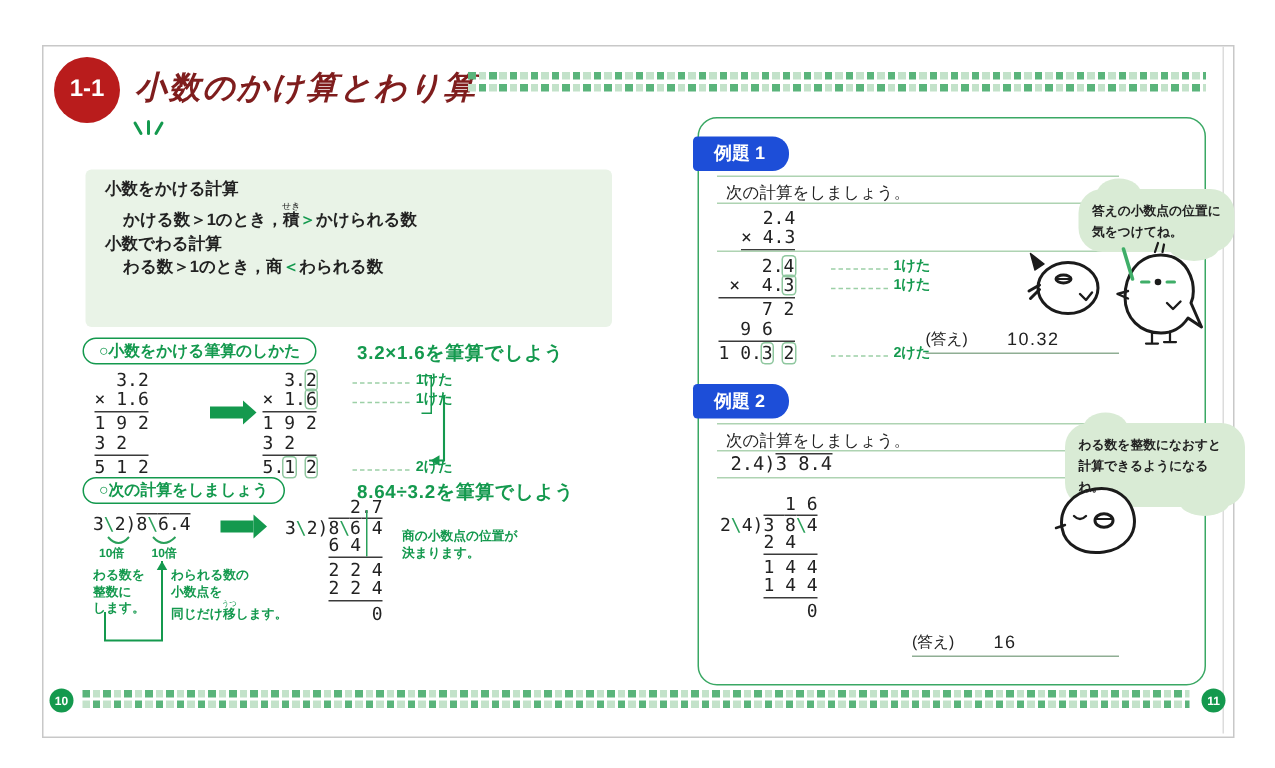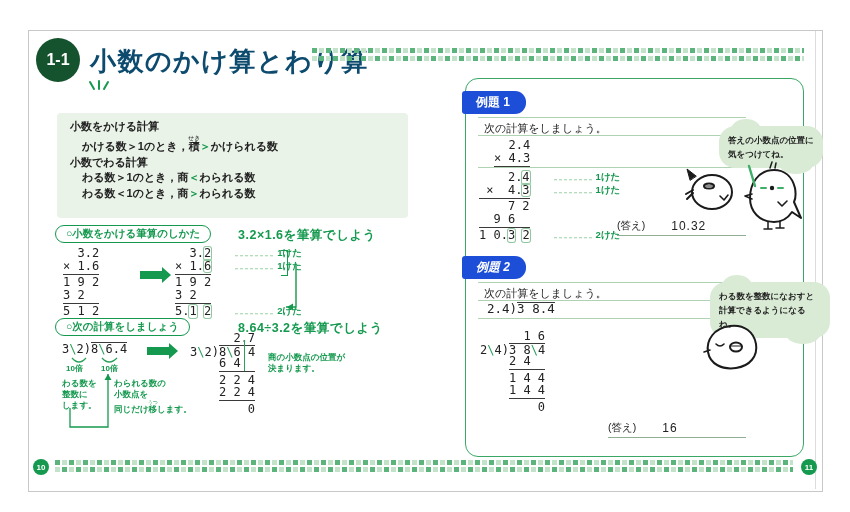--- a/index.html
+++ b/index.html
@@ -2,23 +2,23 @@
 <html><head>
 <meta charset="utf-8">
 <style>
   html,body{margin:0;padding:0;background:#fff;}
   body{font-family:"Liberation Sans","DejaVu Sans",sans-serif;color:#222;}
   #spread{position:relative;width:850px;height:512px;background:#fff;overflow:hidden;}
   #frame{position:absolute;left:28px;top:30px;width:793px;height:460px;border:1px solid #c8c8c8;background:#fff;}
   #page-edge{position:absolute;left:815px;top:31px;width:1px;height:458px;background:#dcdcdc;}
 
   
-  #badge{position:absolute;left:36px;top:38px;width:44px;height:44px;border-radius:50%;background:#14532d;color:#fff;
+  #badge{position:absolute;left:36px;top:38px;width:44px;height:44px;border-radius:50%;background:#b91c1c;color:#fff;
          font-weight:bold;font-size:16px;display:flex;align-items:center;justify-content:center;letter-spacing:0;}
-  #title{position:absolute;left:90px;top:44px;font-size:26px;font-weight:bold;color:#0c4a6e;letter-spacing:1.5px;}
+  #title{position:absolute;left:90px;top:44px;font-size:21px;font-weight:bold;color:#7f1d1d;letter-spacing:1.5px;font-style:italic;}
   .dots{background:
       repeating-linear-gradient(90deg,#5ab47b 0 5px,transparent 5px 7px,#c3e2ca 7px 12px,transparent 12px 14px) top left/100% 5px no-repeat,
       repeating-linear-gradient(90deg,#c3e2ca 0 5px,transparent 5px 7px,#5ab47b 7px 12px,transparent 12px 14px) bottom left/100% 5px no-repeat;}
   #top-dots{position:absolute;left:312px;top:48px;width:492px;height:13px;}
 
   
   #sparkle{position:absolute;left:86px;top:80px;}
   #confirm-label{position:absolute;left:50px;top:92px;background:#14994e;color:#fff;font-size:11.5px;font-weight:bold;
                  padding:3px 12px;border-radius:10px;}
   #confirm-box{position:absolute;left:57px;top:113px;width:351px;height:105px;background:#e9f3e7;border-radius:4px;}
@@ -77,21 +77,21 @@
   #divisor-note{left:62px;top:378px;}
   #dividend-note{left:114px;top:378px;}
   #dividend-note ruby rt{font-size:5px;color:#14994e;}
   #div-right-note{left:268px;top:352px;}
   #gvline{position:absolute;left:243.5px;top:340px;width:1.3px;height:31px;background:#2aa05a;}
 
   
   #ex-box{position:absolute;left:465px;top:78px;width:337px;height:377px;border:1.6px solid #3aa864;border-radius:13px;background:#fff;}
   .ex-label{position:absolute;background:#1d4ed8;color:#fff;font-weight:bold;font-size:12px;padding:2.5px 16px 3px 14px;
             border-radius:3px 11px 11px 3px;}
-  #ex1-label{left:462px;top:91px;} #ex2-label{left:462px;top:256px;font-style:italic;}
+  #ex1-label{left:462px;top:91px;} #ex2-label{left:462px;top:256px;}
   .rule-line{position:absolute;left:478px;width:268px;height:1px;background:#aed3b2;}
   .prompt{position:absolute;left:484px;font-size:11px;color:#222;}
   #prompt1{top:121px;} #prompt2{top:286px;}
   .answer{position:absolute;display:flex;align-items:flex-end;gap:26px;border-bottom:1.4px solid #8fae94;padding-bottom:2px;}
   .answer .al{font-size:10.5px;} .answer .av{font-size:12px;letter-spacing:1px;}
   #answer1{left:617px;top:219px;width:129px;}
   #answer2{left:608px;top:421px;width:138px;}
 
   
   .bubble{position:absolute;background:#d9ebd5;border-radius:16px;padding:7px 9px;font-size:8.5px;line-height:14px;
@@ -127,21 +127,20 @@
         <line x1="13" y1="1" x2="13" y2="9"></line>
         <line x1="22" y1="2" x2="18" y2="9"></line>
     </g>
   </svg>
   <div id="confirm-box"></div>
   <div id="confirm-text">
     <div>小数をかける計算</div>
     <div class="ind"><span>かける数＞1のとき，</span><ruby><span>積</span><rt>せき</rt></ruby><span class="gop">＞</span><span>かけられる数</span></div>
     <div>小数でわる計算</div>
     <div class="ind"><span>わる数＞1のとき，商</span><span class="gop">＜</span><span>わられる数</span></div>
-    <div class="ind"><span>わる数＜1のとき，商</span><span class="gop">＞</span><span>わられる数</span></div>
   </div>
 
   <div id="sec1-pill" class="sec-pill">○小数をかける筆算のしかた</div>
   <div id="sec1-task" class="sec-task">3.2×1.6を筆算でしよう</div>
   <div id="mult-plain" class="calc">
       <div class="calc-row"><span>  3.2</span></div>
       <div class="calc-row"><span>× 1.6</span></div>
       <div class="calc-hr" style="width: 5ch;"></div>
       <div class="calc-row"><span>1 9 2</span></div>
       <div class="calc-row"><span>3 2  </span></div>

